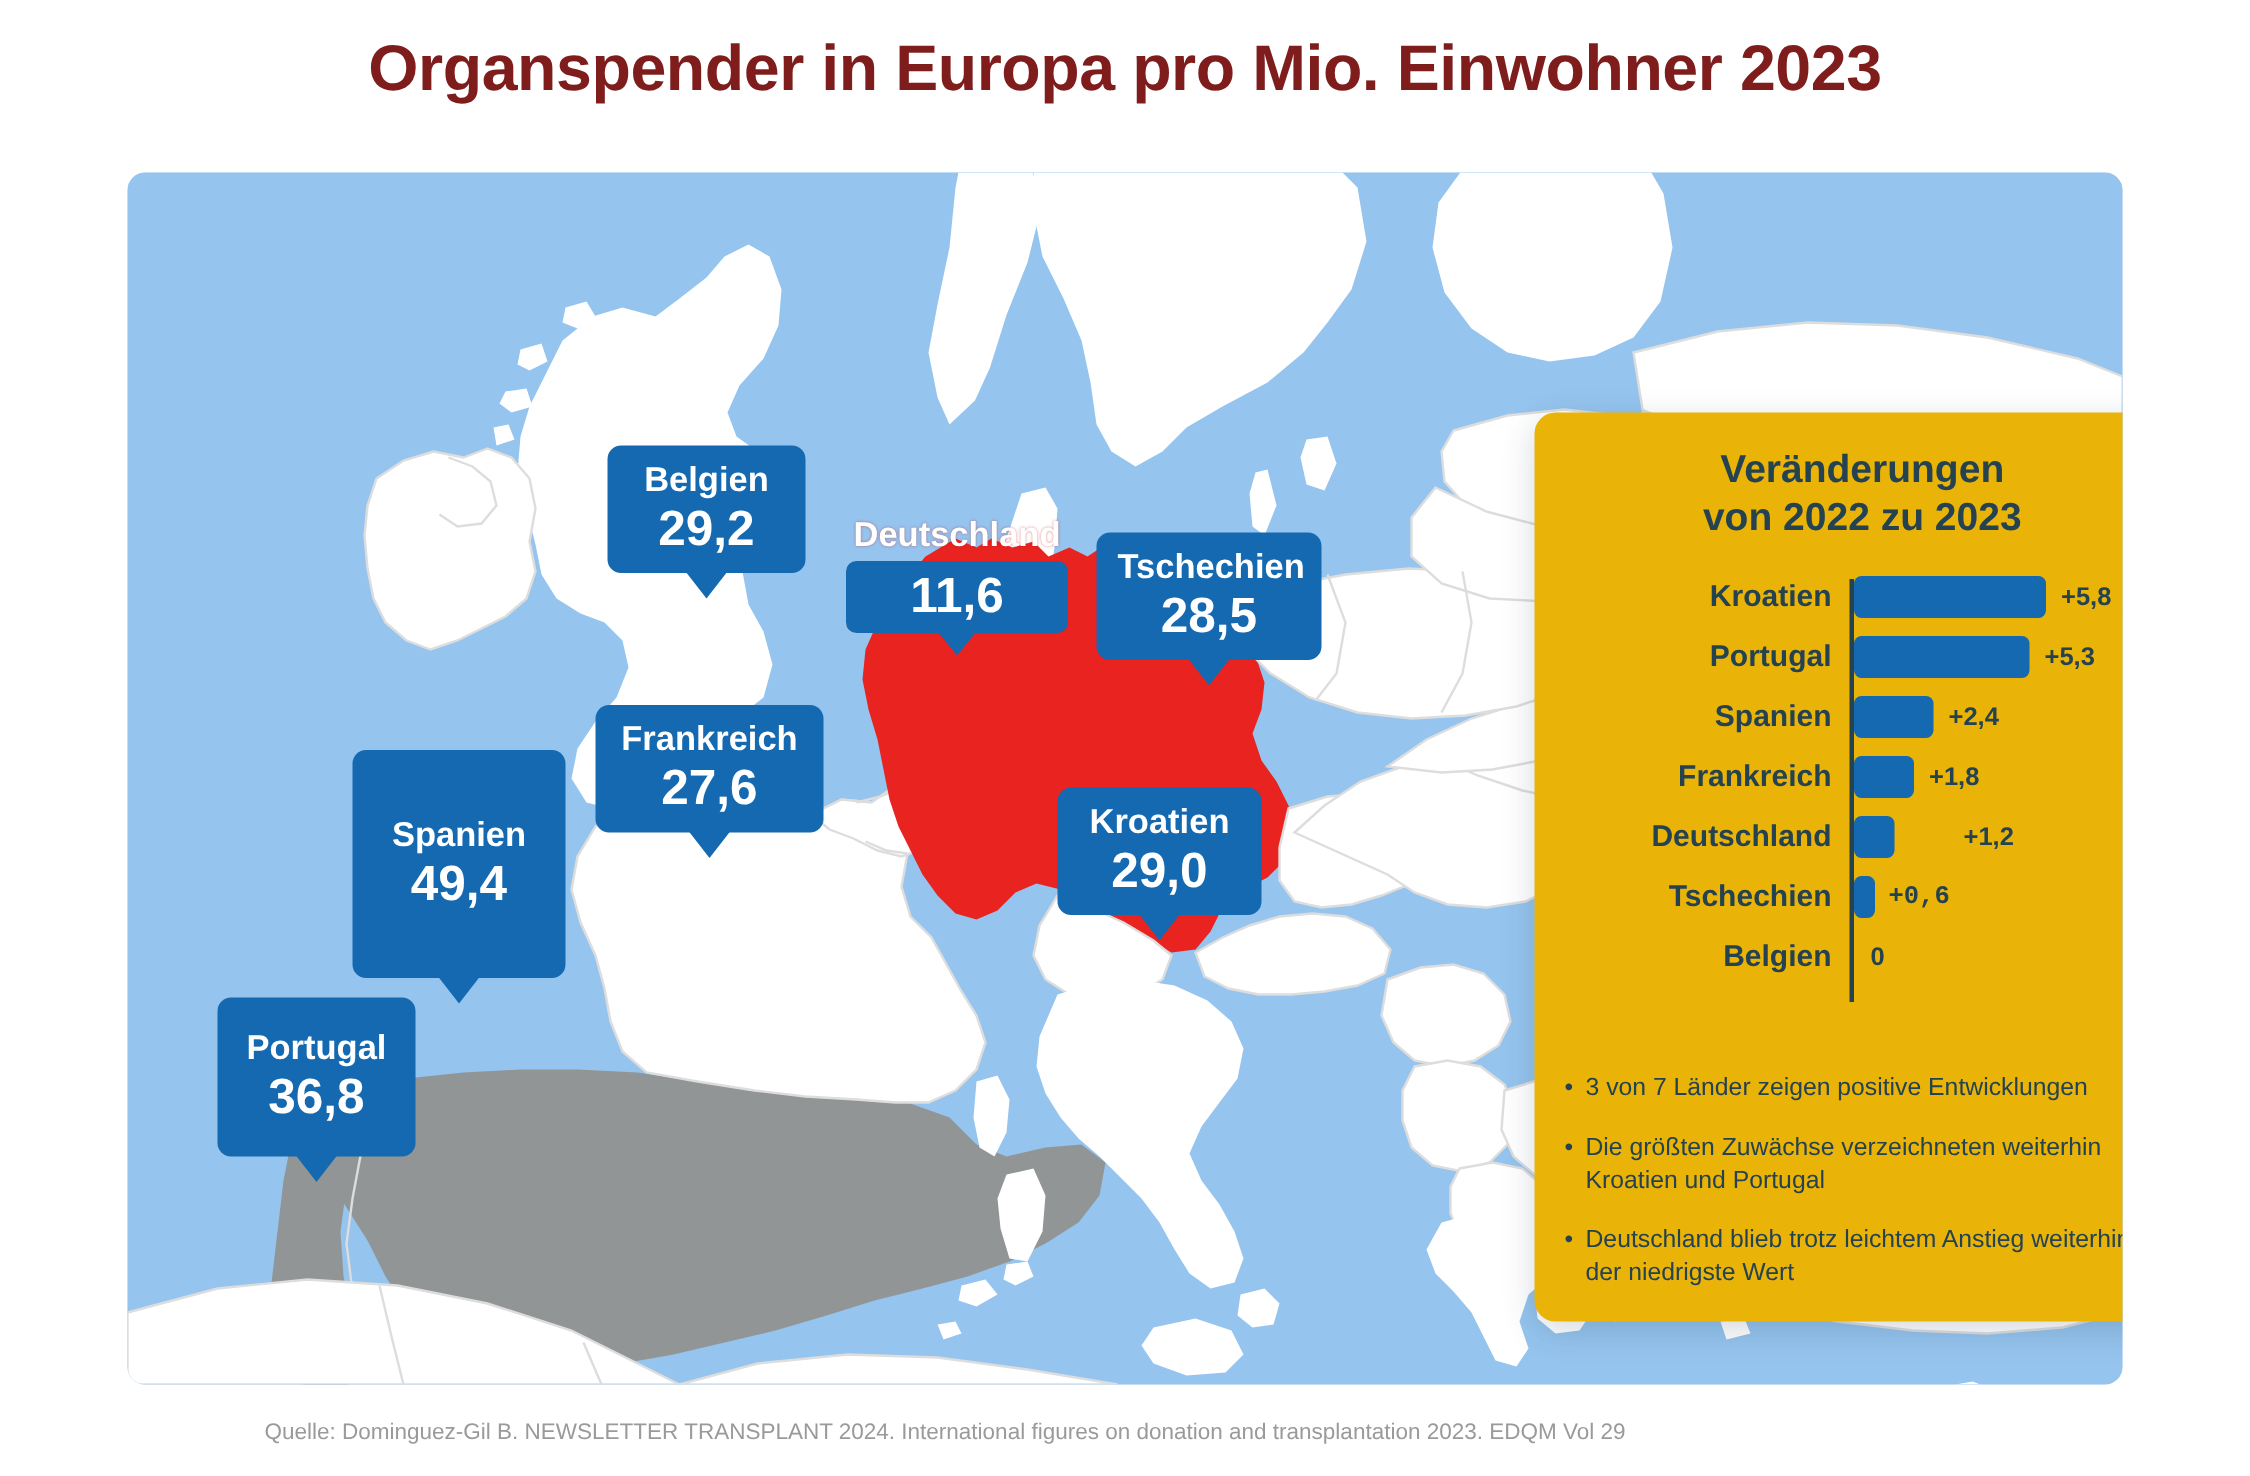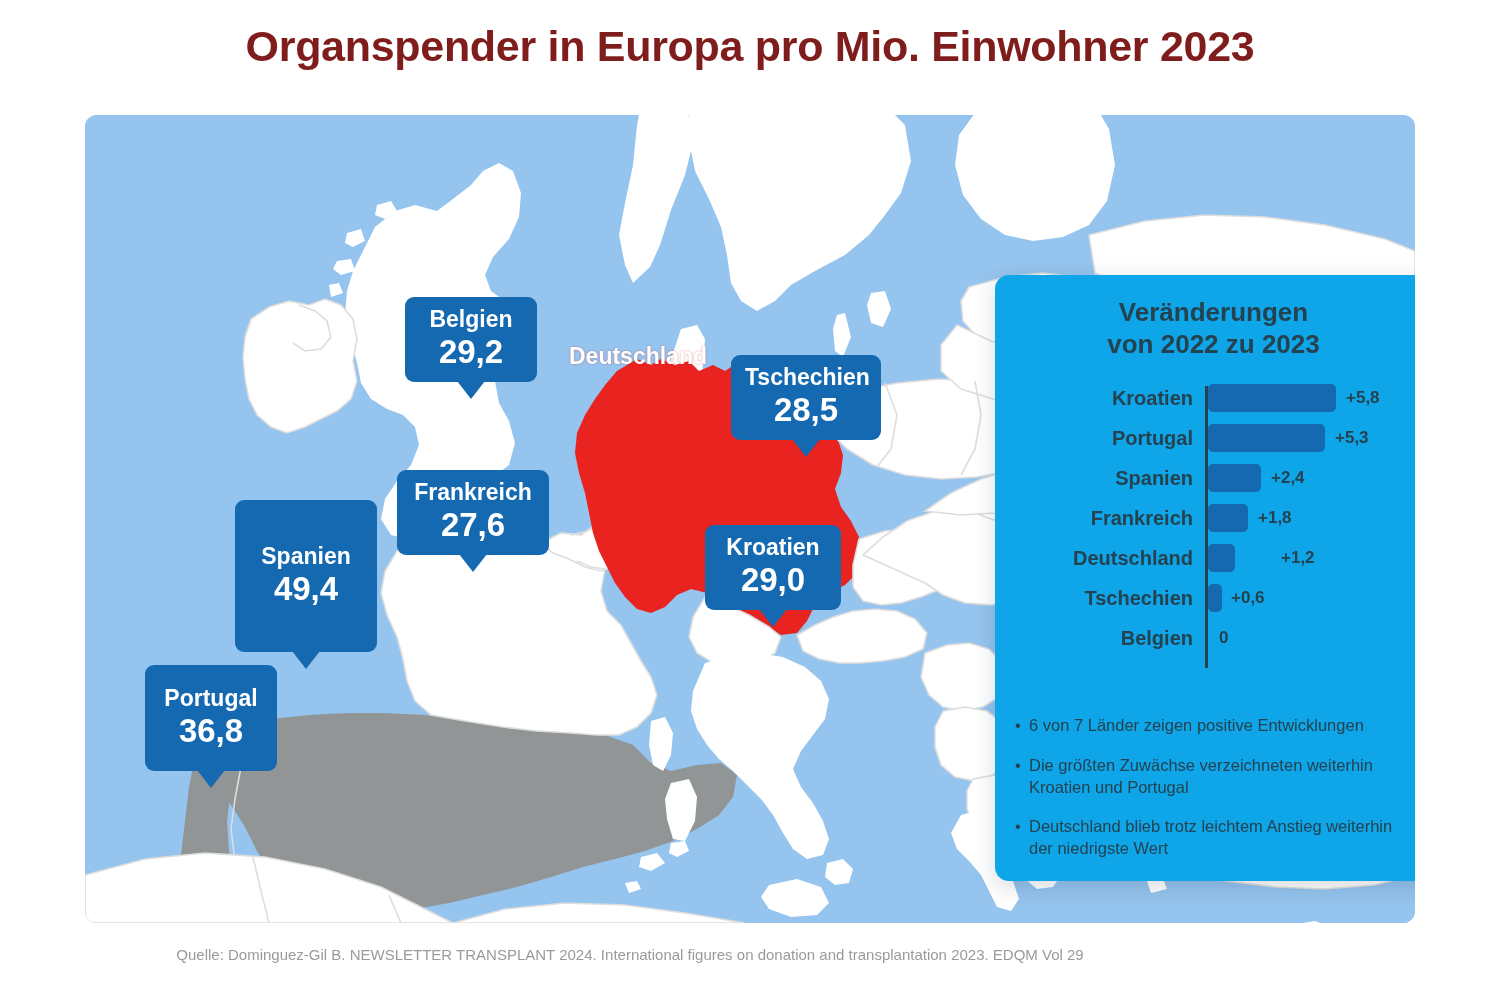--- a/index.html
+++ b/index.html
@@ -94,23 +94,23 @@
     position:absolute;
     bottom:-15px;left:50%;margin-left:-13px;
     width:0;height:0;
     border-left:13px solid transparent;
     border-right:13px solid transparent;
     border-top:16px solid #1569b0;
   }
 
   
   .panel{
-    position:absolute;left:910px;top:160px;
+    position:absolute;left:938px;top:160px;
     width:437px;height:606px;
-    background:#0ea5e9;
+    background:#eab308;
     border-radius:14px;
     box-shadow:0 6px 22px rgba(30,50,70,.18);
     box-sizing:border-box;
     padding:22px 20px 0 20px;
   }
   .panel-title{
     text-align:center;
     font-size:26px;font-weight:bold;
     color:#24424f;
     line-height:1.22;
@@ -395,20 +395,24 @@
     </div>
 
     <div class="callout" style="left:620px;top:410px;width:136px;">
       <span class="c-name">Kroatien</span>
       <span class="c-val">29,0</span>
       <span class="tail"></span>
     </div>
 
     <div class="de-label" style="left:479px;top:228px;width:148px;">
       <span class="de-name">Deutschland</span>
+      <div class="de-box">
+        <span class="de-val">11,6</span>
+        <span class="tail"></span>
+      </div>
     </div>
 
     <div class="panel">
 
       <div class="panel-title">
         <span>Veränderungen</span>
         <span>von 2022 zu 2023</span>
       </div>
 
       <div class="chart">
@@ -440,31 +444,31 @@
 
         <div class="row">
           <div class="row-label">Deutschland</div>
           <div class="row-bar" style="width:27px;"></div>
           <div class="row-value" style="left:230px;margin-left:36px;">+1,2</div>
         </div>
 
         <div class="row">
           <div class="row-label">Tschechien</div>
           <div class="row-bar" style="width:14px;"></div>
-          <div class="row-value" style="left:216px;">+0,6</div>
+          <div class="row-value" style="left:216px;font-family:Liberation Mono, monospace;">+0,6</div>
         </div>
 
         <div class="row">
           <div class="row-label">Belgien</div>
           <div class="row-value" style="left:204px;">0</div>
         </div>
       </div>
 
       <div class="bullets">
-        <div class="bullet">6 von 7 Länder zeigen positive Entwicklungen</div>
+        <div class="bullet">3 von 7 Länder zeigen positive Entwicklungen</div>
         <div class="bullet">Die größten Zuwächse verzeichneten weiterhin Kroatien und Portugal</div>
         <div class="bullet">Deutschland blieb trotz leichtem Anstieg weiterhin der niedrigste Wert</div>
       </div>
 
     </div>
 
   </div>
 
   <div class="footer">Quelle: Dominguez-Gil B. NEWSLETTER TRANSPLANT 2024. International figures on donation and transplantation 2023. EDQM Vol 29</div>
 

